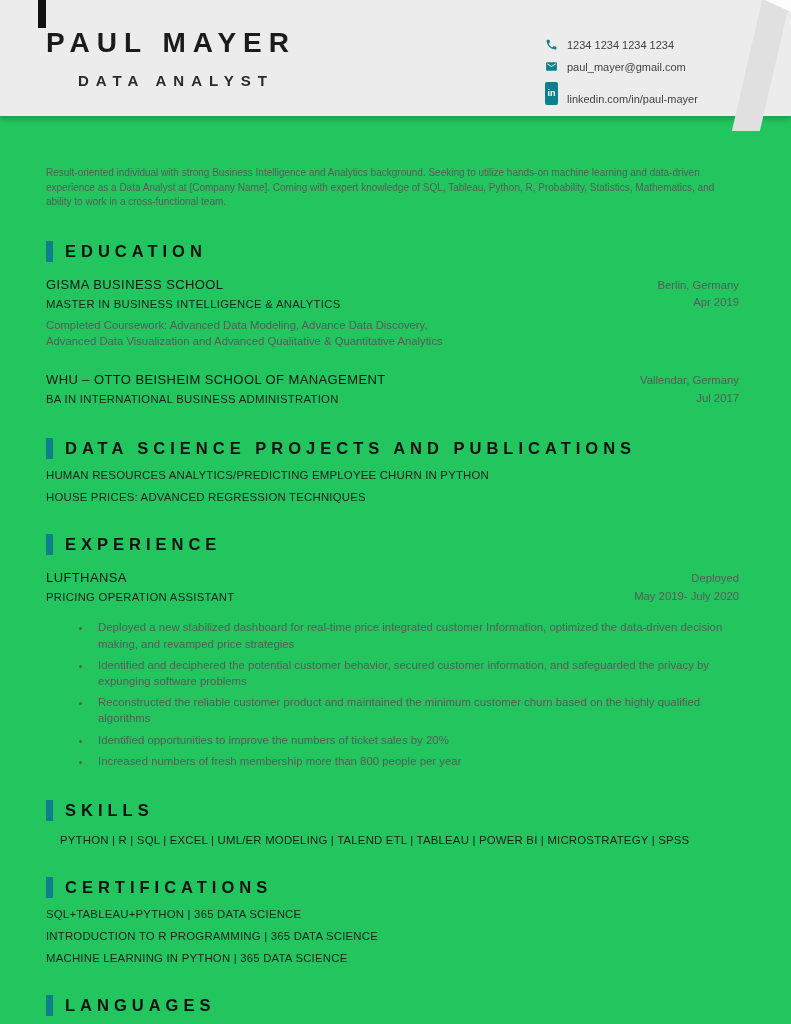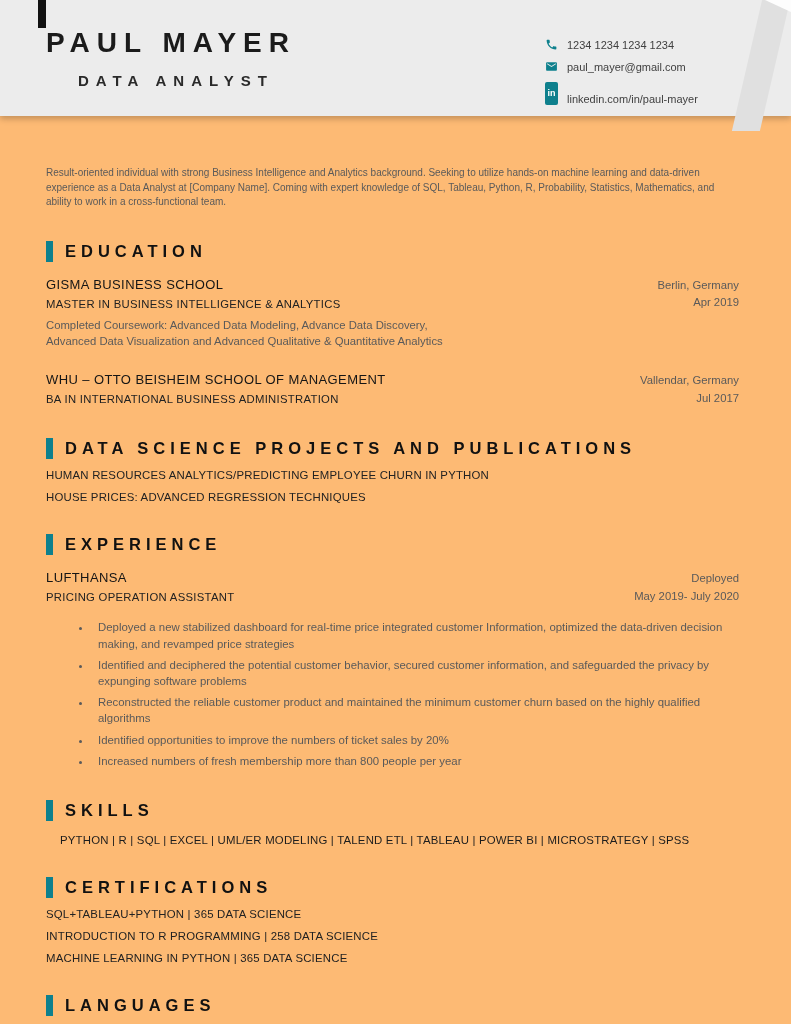--- a/index.html
+++ b/index.html
@@ -7,21 +7,21 @@
     --header-bg:#ececec;
   }
   *{box-sizing:border-box;}
   html,body{margin:0;padding:0;}
   body{
     font-family:"Liberation Sans", sans-serif;
     background:#f5f5f5;
   }
   .page{
     width:791px;height:1024px;margin:0 auto;position:relative;
-    background:#fdba74;overflow:hidden;color:#222;
+    background:#22c55e;overflow:hidden;color:#222;
   }
   
   .header{position:relative;height:132px;}
   .header-bg{
     position:absolute;left:0;top:0;right:0;height:116px;
     background:var(--header-bg);
     box-shadow:0 3px 6px rgba(0,0,0,0.22);
   }
   .header-fold{
     position:absolute;top:0;right:16px;width:28px;height:131px;
@@ -195,21 +195,21 @@
       </div>
       <div class="inline-list">PYTHON | R | SQL | EXCEL | UML/ER MODELING | TALEND ETL | TABLEAU | POWER BI | MICROSTRATEGY | SPSS</div>
     </div>
 
     <div class="section">
       <div class="section-heading">
         <span class="accent-bar"></span>
         <span class="heading-text">CERTIFICATIONS</span>
       </div>
       <div class="plain-item">SQL+TABLEAU+PYTHON | 365 DATA SCIENCE</div>
-      <div class="plain-item">INTRODUCTION TO R PROGRAMMING | 258 DATA SCIENCE</div>
+      <div class="plain-item">INTRODUCTION TO R PROGRAMMING | 365 DATA SCIENCE</div>
       <div class="plain-item">MACHINE LEARNING IN PYTHON | 365 DATA SCIENCE</div>
     </div>
 
     <div class="section">
       <div class="section-heading">
         <span class="accent-bar"></span>
         <span class="heading-text">LANGUAGES</span>
       </div>
 
     </div>

